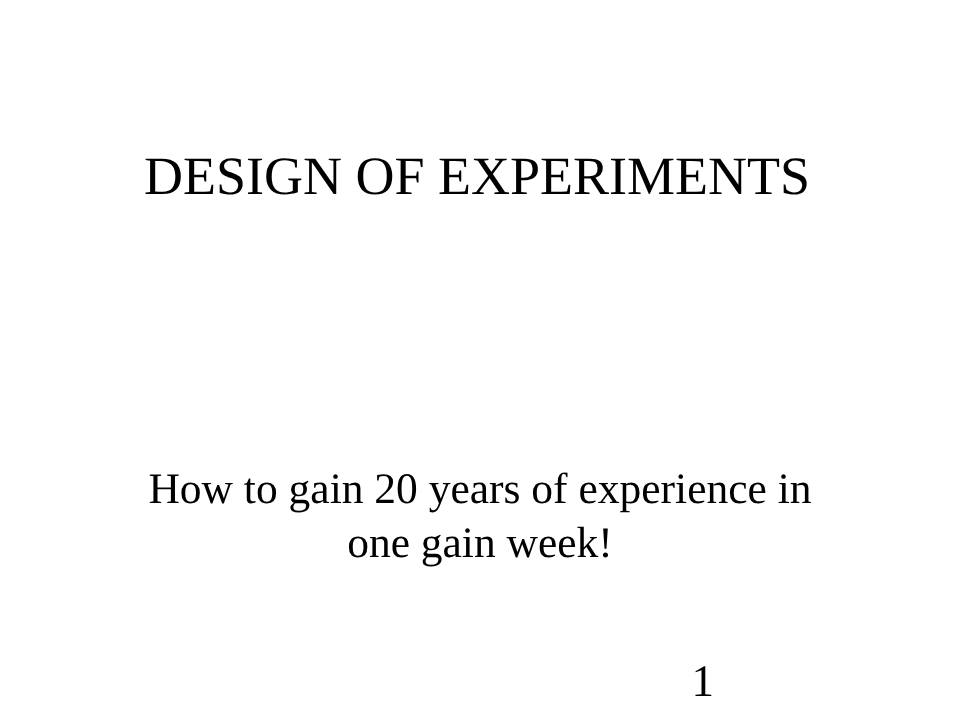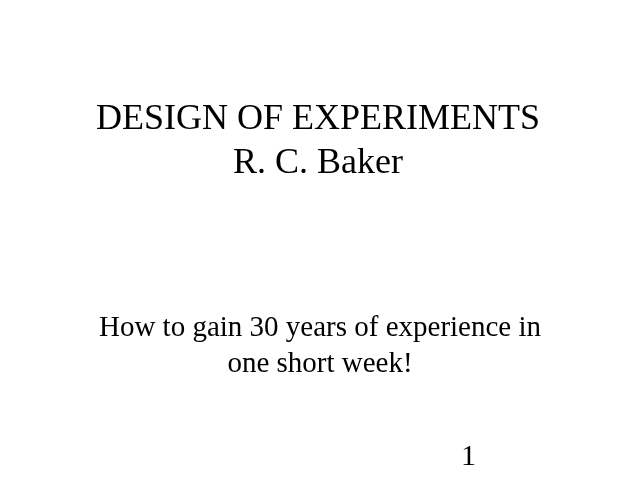--- a/index.html
+++ b/index.html
@@ -44,23 +44,22 @@
     line-height: 1;
   }
 </style>
 </head>
 <body>
 
 <div class="slide">
 
   <div class="title-block">
     <div>DESIGN OF EXPERIMENTS</div>
-    <div>R. C. Baker</div>
   </div>
 
   <div class="body-block">
-    <div>How to gain 30 years of experience in</div>
-    <div>one short week!</div>
+    <div>How to gain 20 years of experience in</div>
+    <div>one gain week!</div>
   </div>
 
   <div class="page-number">1</div>
 
 </div>
 
 </body></html>

